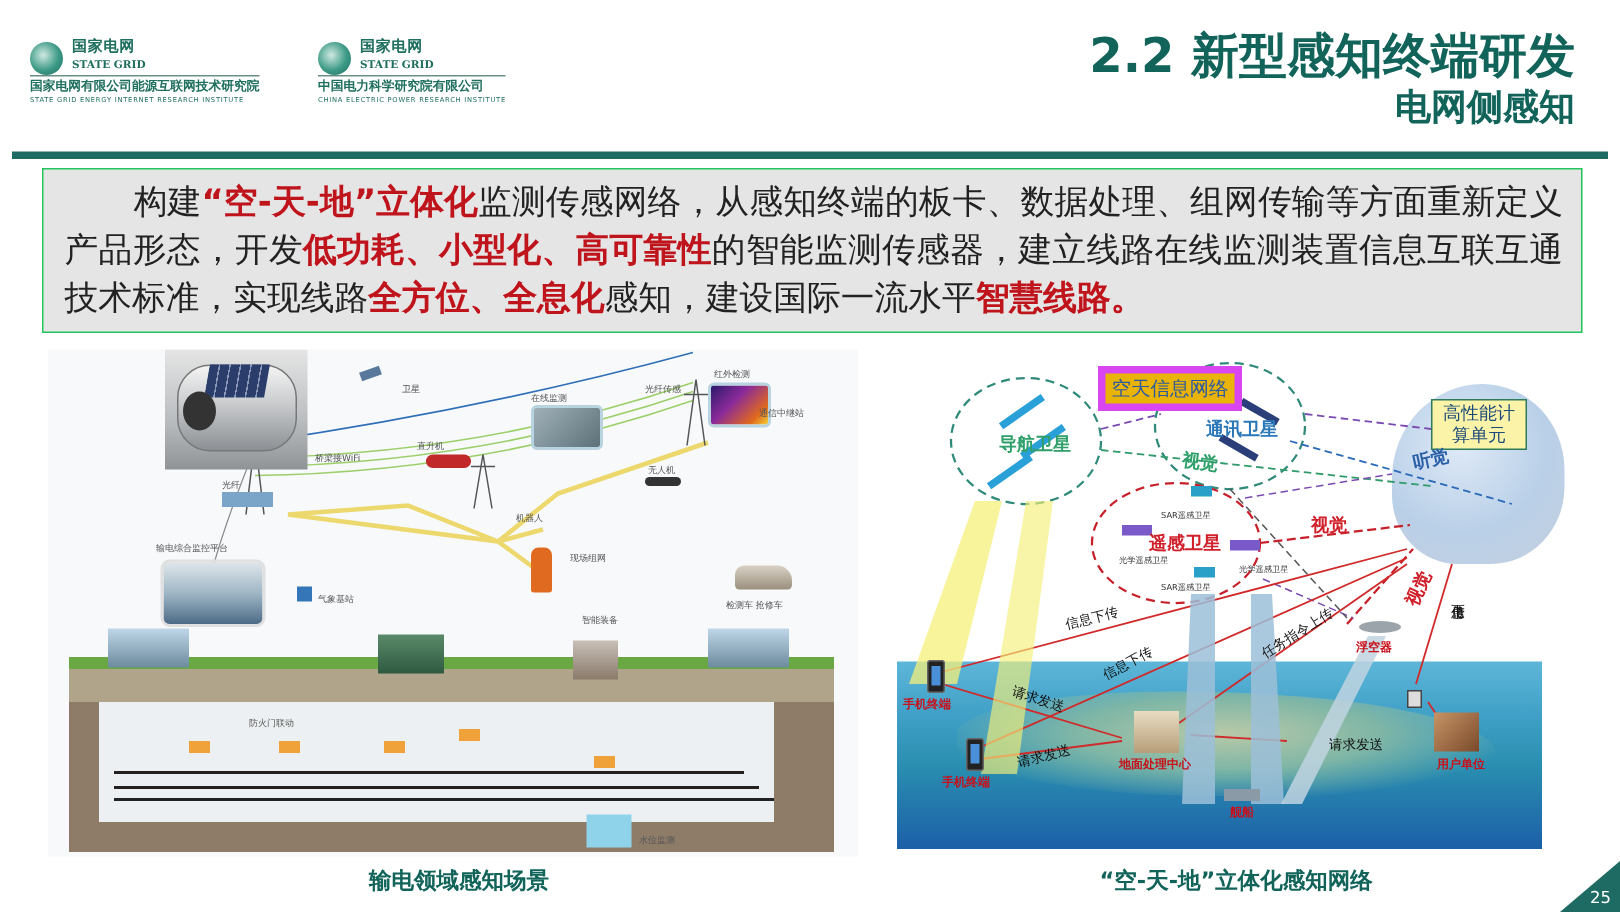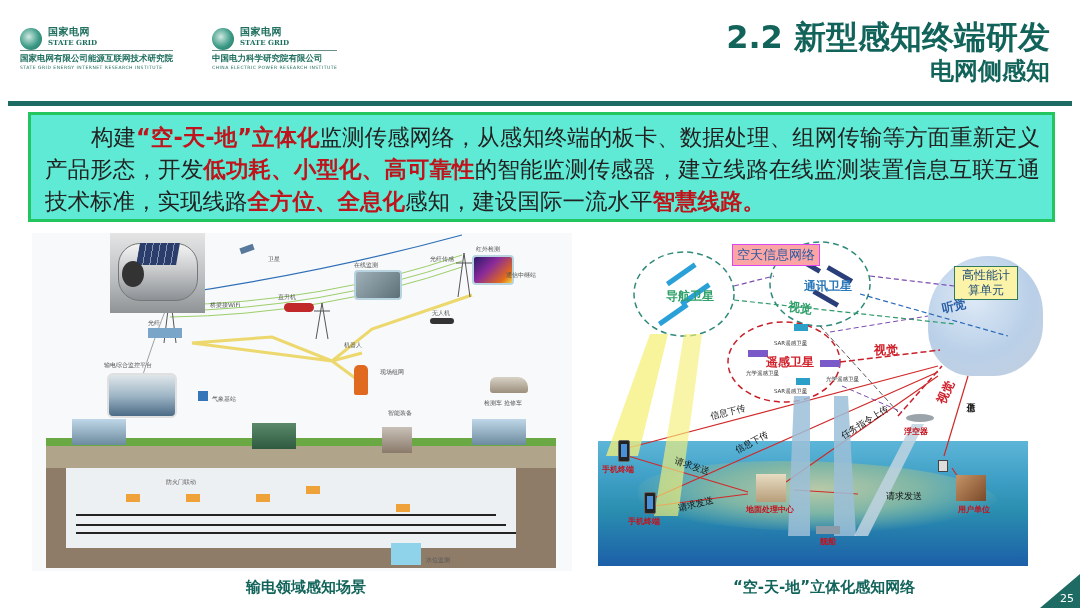--- a/index.html
+++ b/index.html
@@ -21,21 +21,21 @@
   #logo-b { left: 212px; }
 
   .title { position: absolute; right: 30px; top: 18px; text-align: right; color: #12645a; font-weight: bold; margin-left: 18px; }
   .title .main { font-size: 32px; line-height: 38px; }
   .title .sub { font-size: 24px; line-height: 30px; margin-top: 0px; }
 
   .header-rule { position: absolute; left: 8px; right: 8px; top: 101px; height: 5px; background: #1d6b63; }
 
   
   .summary { position: absolute; left: 28px; top: 112px; width: 1027px; height: 110px;
-    border: 3px solid #22c55e; padding: 6px 12px 0 14px; background: #5eead4; }
+    border: 1px solid #22c55e; padding: 6px 12px 0 14px; background: #e5e5e5; }
   .summary p { font-size: 22.5px; line-height: 32px; color: #222; text-align: justify; }
   .summary .hl { color: #c0141c; font-weight: bold; }
   .summary .indent { display: inline-block; width: 46px; }
 
   
   .left-panel { position: absolute; left: 32px; top: 233px; width: 540px; height: 338px; background: #f7f9fa; overflow: hidden; }
   .sensor-label { position: absolute; left: 0; top: 0; width: 76px; height: 80px; background: #2a716a;
     color: #fff; font-size: 18px; line-height: 22px; padding: 8px 0 0 10px; }
   .sensor-photo { position: absolute; left: 78px; top: 0; width: 95px; height: 80px;
     background: linear-gradient(180deg, #e5e5e5 0%, #b9bcbf 60%, #8f9396 100%); overflow: hidden; }
@@ -67,21 +67,21 @@
   .bldg { position: absolute; height: 26px; background: linear-gradient(180deg, #bfd7e8, #6c8b9e); }
 
   .scene-svg { position: absolute; left: 0; top: 0; }
 
   
   .right-panel { position: absolute; left: 598px; top: 236px; width: 454px; height: 330px; background: #ffffff; overflow: hidden; }
   .earth { position: absolute; left: 0; top: 205px; width: 430px; height: 125px;
     background: linear-gradient(180deg, #5db6d8 0%, #3f9fc6 30%, #2a8fb0 55%, #1c5fa8 100%); }
   .earth .land { position: absolute; left: 40px; top: 20px; width: 360px; height: 70px; border-radius: 40% 60% 30% 50%;
     background: radial-gradient(ellipse at 50% 40%, #b8c9a8 0%, #7fb6a6 40%, rgba(63,159,198,0) 75%); }
-  .net-title { position: absolute; left: 134px; top: 8px; padding: 1px 4px; background: #fca5a5; border: 1px solid #d946ef;
+  .net-title { position: absolute; left: 134px; top: 8px; padding: 1px 4px; background: #eab308; border: 5px solid #d946ef;
     font-size: 13px; color: #2a5aa0; }
   .hpc { position: absolute; left: 356px; top: 30px; padding: 1px 3px; background: #fbf4a8; border: 1px solid #2f7a5a;
     font-size: 12px; line-height: 15px; color: #1c4a7a; text-align: center; }
   .head { position: absolute; left: 330px; top: 20px; width: 115px; height: 120px; border-radius: 55% 50% 45% 40%;
     background: radial-gradient(circle at 40% 35%, rgba(220,232,246,0.95) 0%, rgba(168,196,226,0.8) 55%, rgba(140,160,190,0.5) 100%); }
   .sat-group-label { position: absolute; font-size: 12px; font-weight: bold; white-space: nowrap; }
   .r-label { position: absolute; font-size: 8px; color: #c8101a; font-weight: bold; white-space: nowrap; }
   .k-label { position: absolute; font-size: 9px; color: #111; white-space: nowrap; }
   .tiny { position: absolute; font-size: 5.5px; color: #333; white-space: nowrap; }
   .phone { position: absolute; width: 12px; height: 22px; background: #222; border-radius: 2px; border: 1px solid #666; }

